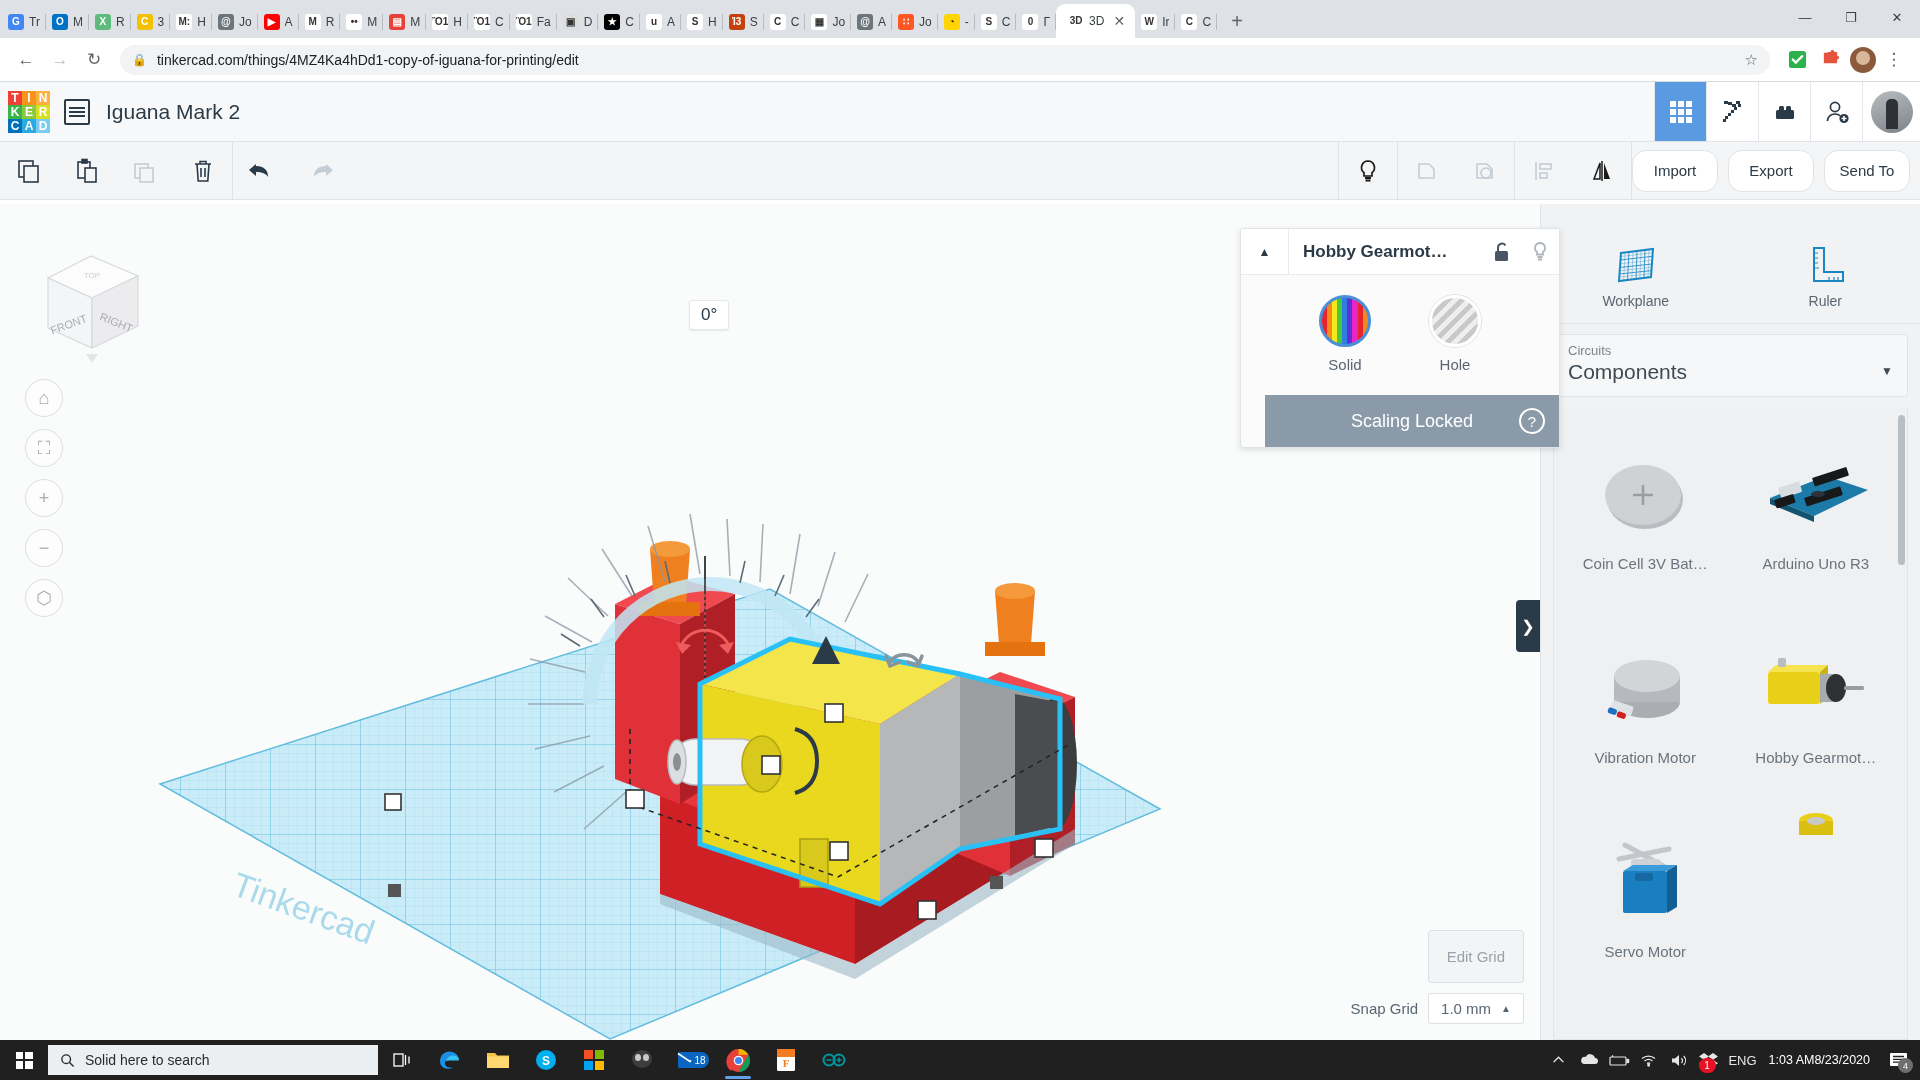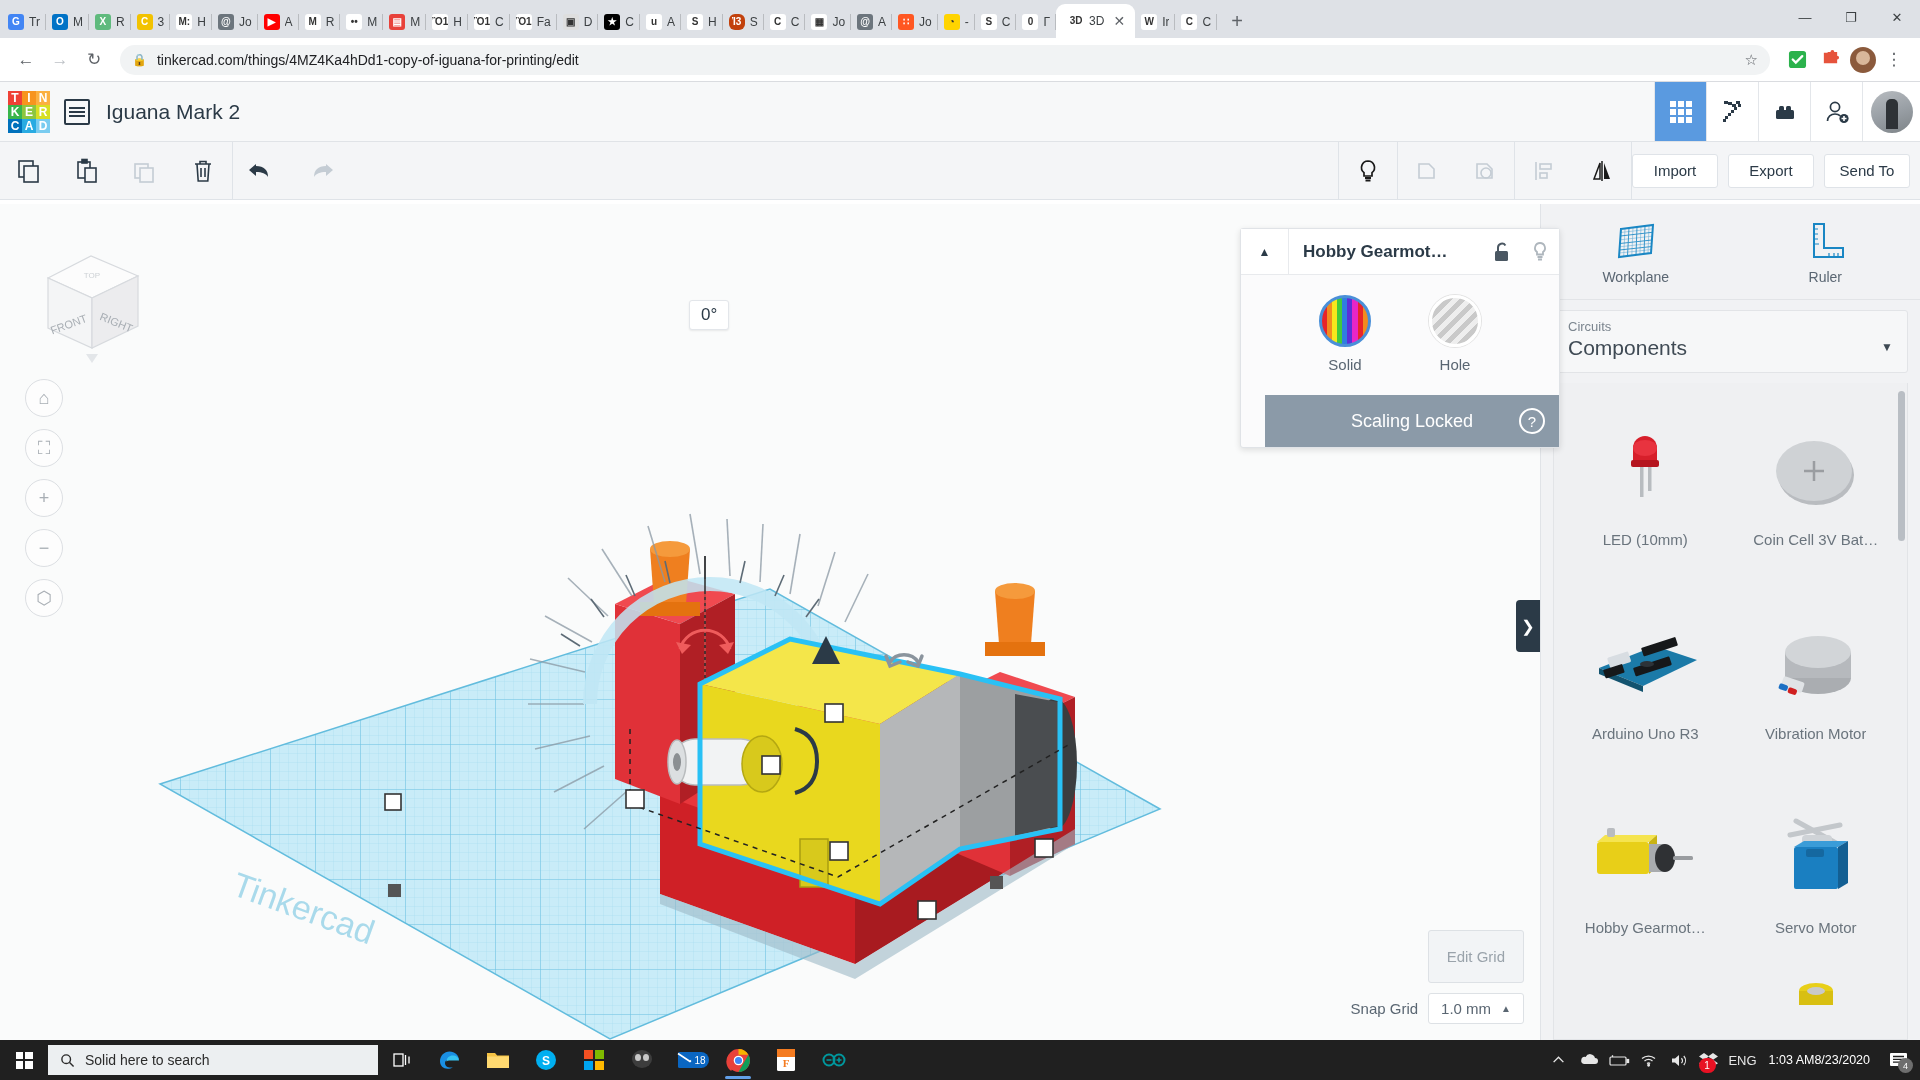--- a/index.html
+++ b/index.html
@@ -219,26 +219,26 @@
     display: flex; align-items: center; justify-content: center;
     color: #2b3a47;
   }
   .tb-btn.dim { color: #c4ccd4; }
   .tb-sep { width: 1px; height: 100%; background: #dfe3e8; }
   .tb-right {
     position: absolute; right: 0; top: 0; bottom: 0;
     display: flex; align-items: center; gap: 0;
   }
   .tb-pill {
-    height: 34px;
+    height: 42px;
     min-width: 86px;
     padding: 0 14px;
     margin-right: 10px;
     border: 1px solid #dfe3e8;
-    border-radius: 3px;
+    border-radius: 14px;
     background: #fff;
     display: flex; align-items: center; justify-content: center;
     font-size: 15px; color: #2b3a47;
   }
 
   
   .stage {
     position: absolute;
     left: 0; right: 380px;
     top: 204px; bottom: 40px;
@@ -379,20 +379,21 @@
     width: 380px;
     background: #f1f2f4;
     border-left: 1px solid #e0e3e7;
     display: flex; flex-direction: column;
   }
   .rp-tools {
     height: 96px;
     display: flex;
     background: #f1f2f4;
     border-bottom: 1px solid #e2e4e7;
+    margin-top: 24px;
   }
   .rp-tool {
     flex: 1;
     display: flex; flex-direction: column;
     align-items: center; justify-content: center; gap: 6px;
   }
   .rp-tool-label { font-size: 14px; color: #5a6672; }
   .rp-select-wrap { padding: 10px 12px 0; }
   .rp-select {
     background: #f6f7f8;
@@ -592,21 +593,21 @@
       </div>
       <div class="tab">
         <span class="tab-favicon" style="background: rgb(255, 255, 255); color: rgb(51, 51, 51);">u</span>
         <span class="tab-title">A</span>
       </div>
       <div class="tab">
         <span class="tab-favicon" style="background: rgb(255, 255, 255); color: rgb(51, 51, 51);">S</span>
         <span class="tab-title">H</span>
       </div>
       <div class="tab">
-        <span class="tab-favicon" style="background: #c2410c; color: rgb(255, 255, 255); border-radius: 6px;">Ἱ3</span>
+        <span class="tab-favicon" style="background: #c2410c; color: rgb(255, 255, 255);">Ἱ3</span>
         <span class="tab-title">S</span>
       </div>
       <div class="tab">
         <span class="tab-favicon" style="background: rgb(255, 255, 255); color: rgb(51, 51, 51);">C</span>
         <span class="tab-title">C</span>
       </div>
       <div class="tab">
         <span class="tab-favicon" style="background: rgb(255, 255, 255); color: rgb(51, 51, 51);">▦</span>
         <span class="tab-title">Jo</span>
       </div>
@@ -1060,32 +1061,20 @@
   <div class="rp-select-wrap">
     <div class="rp-select">
       <div class="rp-select-small">Circuits</div>
       <div class="rp-select-big">Components</div>
       <div class="rp-caret">▼</div>
     </div>
   </div>
 
   <div class="rp-list">
     <div class="rp-grid" id="comp-host">
-        <div class="rp-item">
-          <div class="rp-item-thumb">
-            <svg width="58" height="90" viewBox="0 0 58 90">
-      <path d="M17 36V22a12 12 0 0124 0v14z" fill="#d71f2b"></path>
-      <ellipse cx="29" cy="22" rx="12" ry="8" fill="#e8333f"></ellipse>
-      <rect x="15" y="34" width="28" height="7" rx="2" fill="#b5151f"></rect>
-      <rect x="24" y="41" width="3.5" height="30" fill="#b8bcc0"></rect>
-      <rect x="32" y="41" width="3.5" height="24" fill="#b8bcc0"></rect>
-    </svg>
-          </div>
-          <div class="rp-item-label">LED (10mm)</div>
-        </div>
         <div class="rp-item">
           <div class="rp-item-thumb">
             <svg width="100" height="80" viewBox="0 0 100 80">
       <ellipse cx="50" cy="44" rx="38" ry="30" fill="#b9bcc0"></ellipse>
       <ellipse cx="48" cy="40" rx="38" ry="30" fill="#cfd2d5"></ellipse>
       <path d="M48 30v20M38 40h20" stroke="#9a9da1" stroke-width="2.5"></path>
     </svg>
           </div>
           <div class="rp-item-label">Coin Cell 3V Bat…</div>
         </div>

